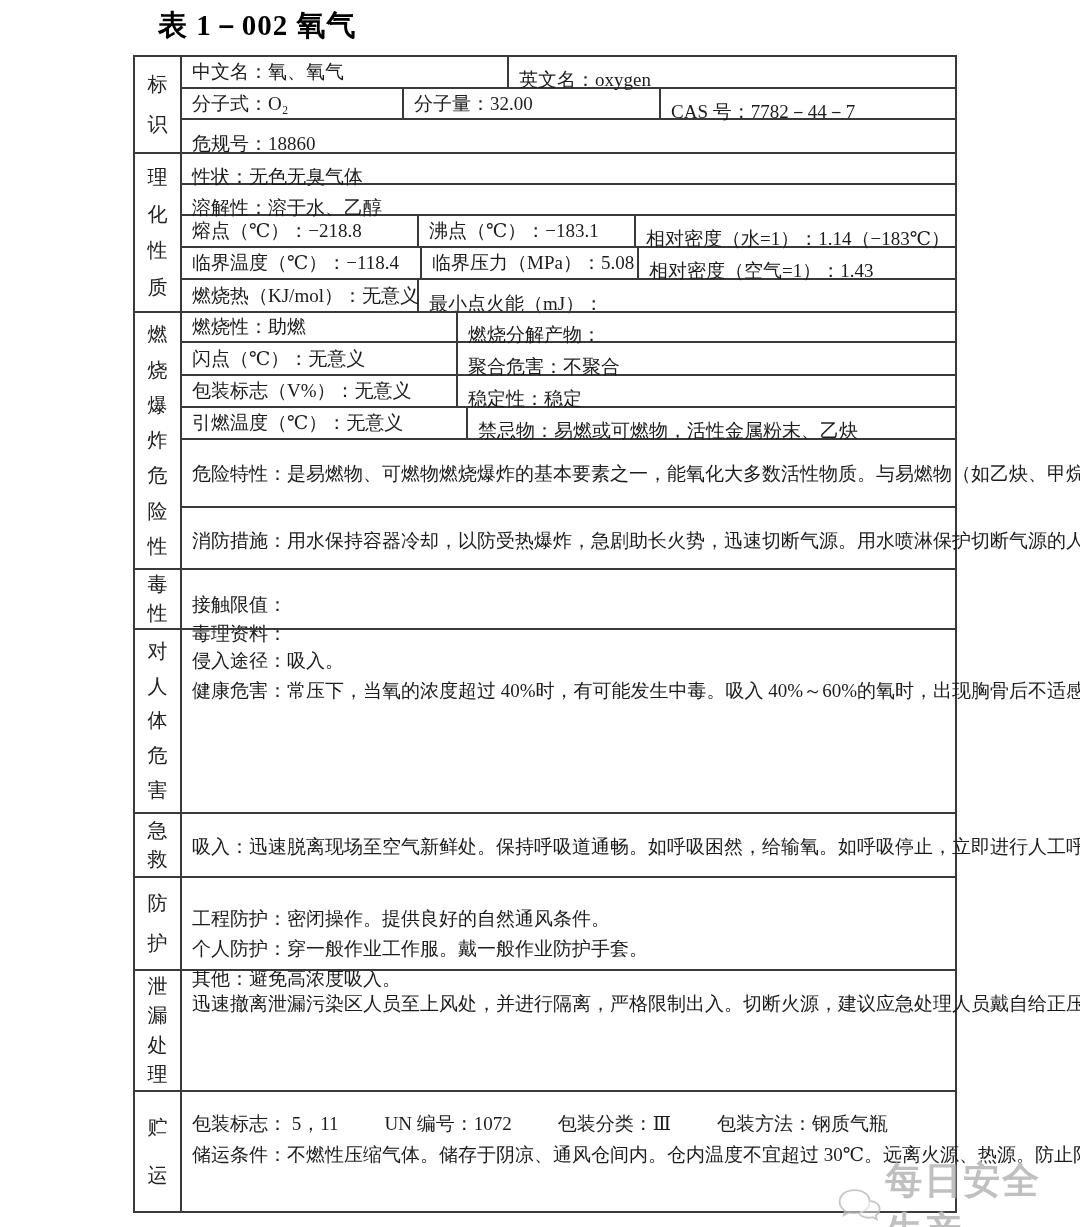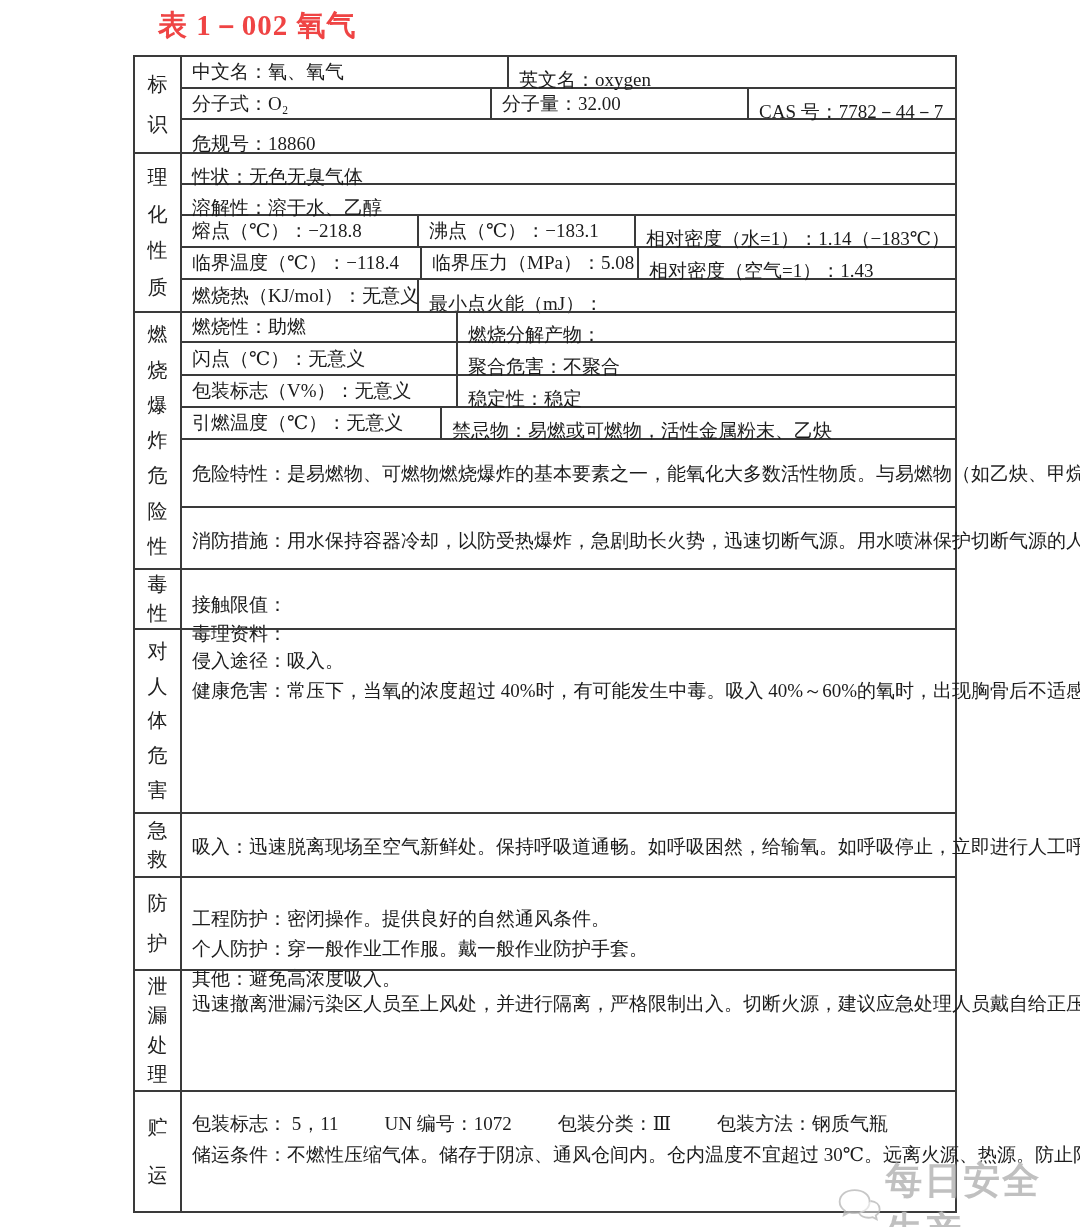--- a/index.html
+++ b/index.html
@@ -6,21 +6,21 @@
   .page{
     position:relative;
     width:1080px;height:1227px;
     background:#ffffff;
     font-family:"Liberation Serif","DejaVu Serif",serif;
     color:#1c1c1c;
     overflow:hidden;
   }
   .title{
     position:absolute;left:158px;top:6px;margin:0;
-    font-size:29px;font-weight:bold;color:#ef4444;
+    font-size:29px;font-weight:bold;color:#000000;
     letter-spacing:1px;
   }
   .msds-table{
     position:absolute;left:133px;top:55px;
     width:824px;height:1158px;
     border:2px solid #3a3a3a;
     box-sizing:border-box;
     display:flex;flex-direction:column;
     font-size:19px;
   }
@@ -71,21 +71,21 @@
       <div class="label-cell vlabel">
           <div>标</div>
           <div>识</div>
         </div>
       <div class="content">
         <div class="row" style="height:32px">
           <div class="cell" style="width:327px">中文名：氧、氧气</div>
           <div class="cell">英文名：oxygen</div>
         </div>
         <div class="row" style="height:31px">
-          <div class="cell" style="width:310px">分子式：O₂</div>
+          <div class="cell" style="width:222px">分子式：O₂</div>
           <div class="cell" style="width:257px">分子量：32.00</div>
           <div class="cell">CAS 号：7782－44－7</div>
         </div>
         <div class="row">
           <div class="cell">危规号：18860</div>
         </div>
       </div>
     </div>
 
     <div class="section" style="height:159px">
@@ -136,21 +136,21 @@
         </div>
         <div class="row" style="height:33px">
           <div class="cell" style="width:276px">闪点（℃）：无意义</div>
           <div class="cell">聚合危害：不聚合</div>
         </div>
         <div class="row" style="height:32px">
           <div class="cell" style="width:276px">包装标志（V%）：无意义</div>
           <div class="cell">稳定性：稳定</div>
         </div>
         <div class="row" style="height:32px">
-          <div class="cell" style="width:260px">引燃温度（℃）：无意义</div>
+          <div class="cell" style="width:286px">引燃温度（℃）：无意义</div>
           <div class="cell">禁忌物：易燃或可燃物，活性金属粉末、乙炔</div>
         </div>
         <div class="row" style="height:68px">
           <div class="cell para" style="align-items:flex-start;display:block;line-height:31px">危险特性：是易燃物、可燃物燃烧爆炸的基本要素之一，能氧化大多数活性物质。与易燃物（如乙炔、甲烷等）形成有爆炸性的混合物。</div>
         </div>
         <div class="row">
           <div class="cell para" style="align-items:flex-start;display:block;line-height:29.5px">消防措施：用水保持容器冷却，以防受热爆炸，急剧助长火势，迅速切断气源。用水喷淋保护切断气源的人员，然后根据着火原因选择适当灭火剂灭火。</div>
         </div>
       </div>
     </div>

